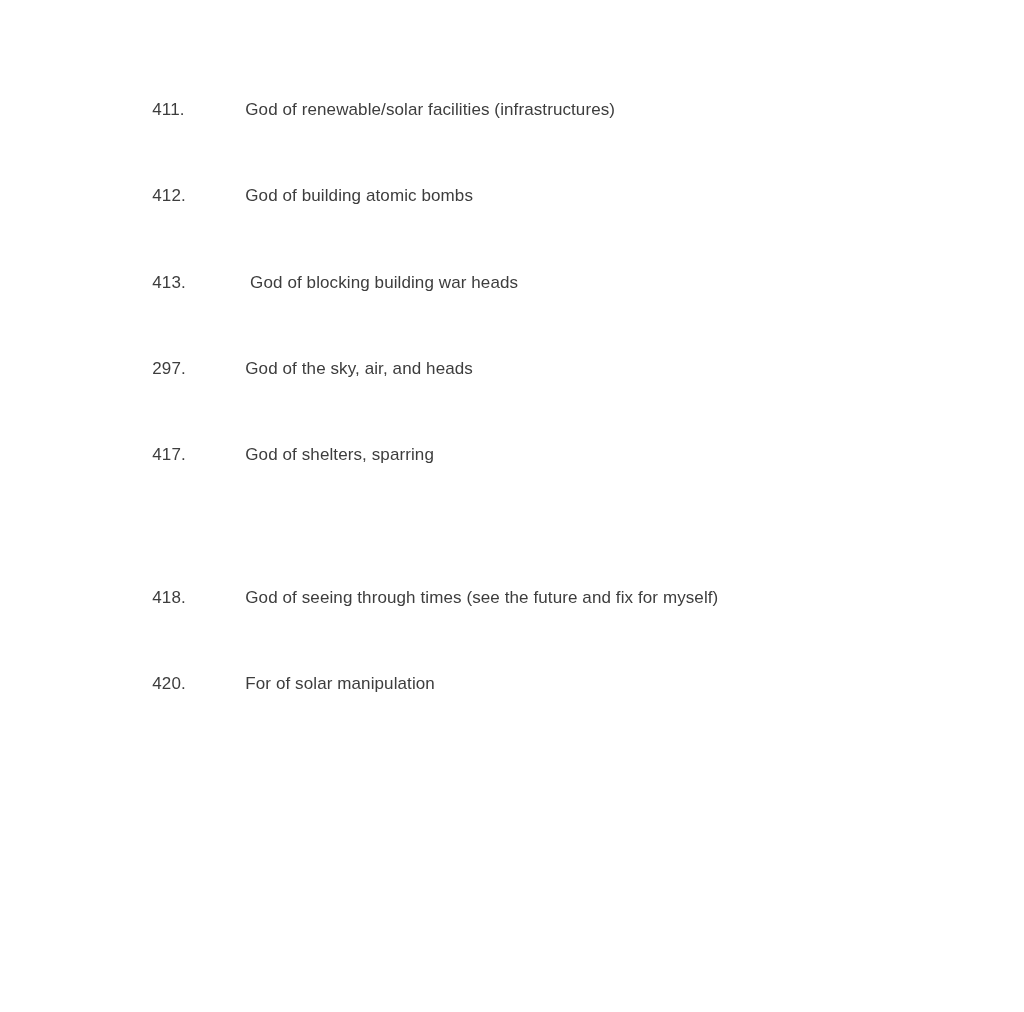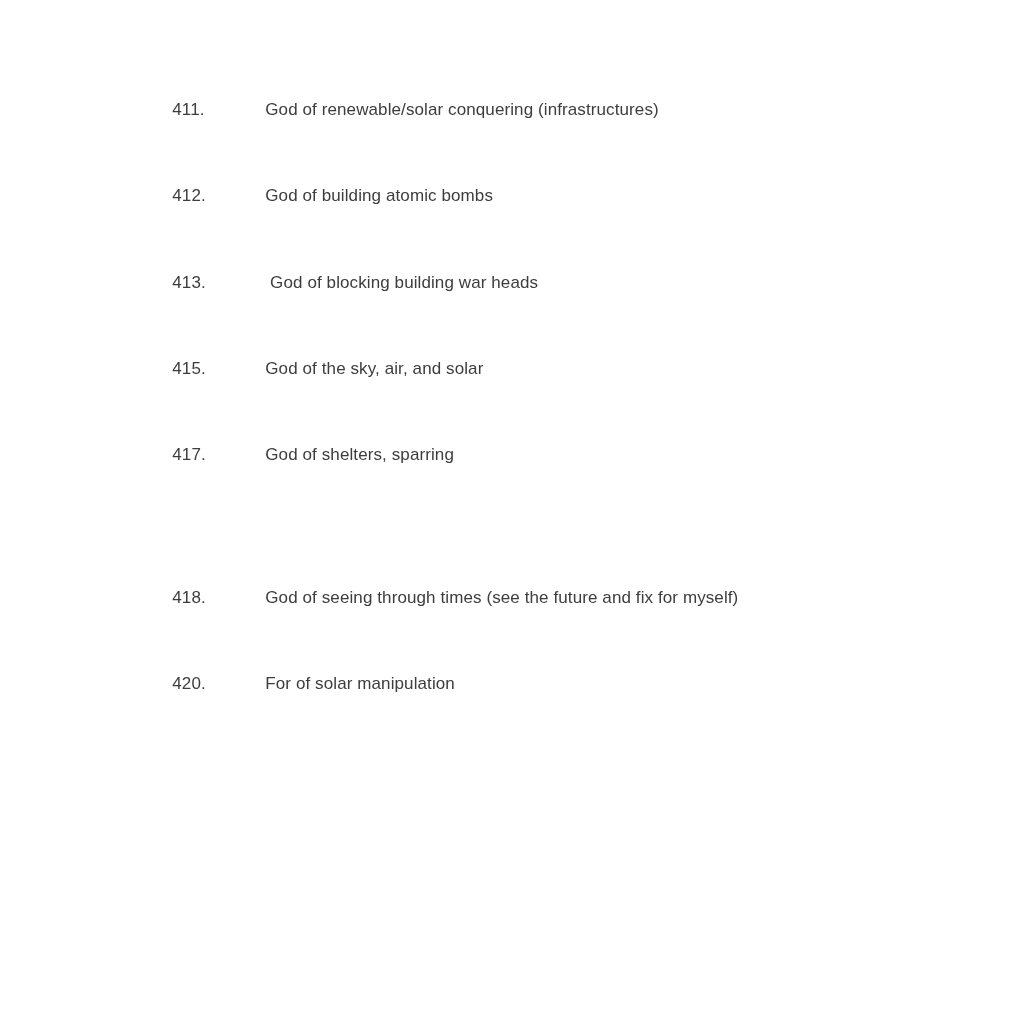--- a/index.html
+++ b/index.html
@@ -33,47 +33,46 @@
     margin-top: 56px;
   }
   .row {
     padding-left: 133px;
     white-space: pre;
   }
   .num {
     display: inline-block;
     width: 93px;
     white-space: pre;
-    margin-left: 20px;
   }
   .txt {
     white-space: pre;
   }
 </style>
 </head>
 <body>
 
 <div class="doc-page">
   <div class="god-list" id="god-list">
       <div class="list-section">
   <div class="row">
-    <span class="num">411.</span><span class="txt">God of renewable/solar conquering (infrastructures)</span>
+    <span class="num">411.</span><span class="txt">God of renewable/solar facilities (infrastructures)</span>
   </div>
 
   <div class="row">
     <span class="num">412.</span><span class="txt">God of building atomic bombs</span>
   </div>
 
   <div class="row">
     <span class="num">413.</span><span class="txt"> God of blocking building war heads</span>
   </div>
 
 
   <div class="row">
-    <span class="num">415.</span><span class="txt">God of the sky, air, and solar</span>
+    <span class="num">297.</span><span class="txt">God of the sky, air, and heads</span>
   </div>
 
 
   <div class="row">
     <span class="num">417.</span><span class="txt">God of shelters, sparring</span>
   </div>
 </div>
       <div class="list-section">
   <div class="row">
     <span class="num">418.</span><span class="txt">God of seeing through times (see the future and fix for myself)</span>

